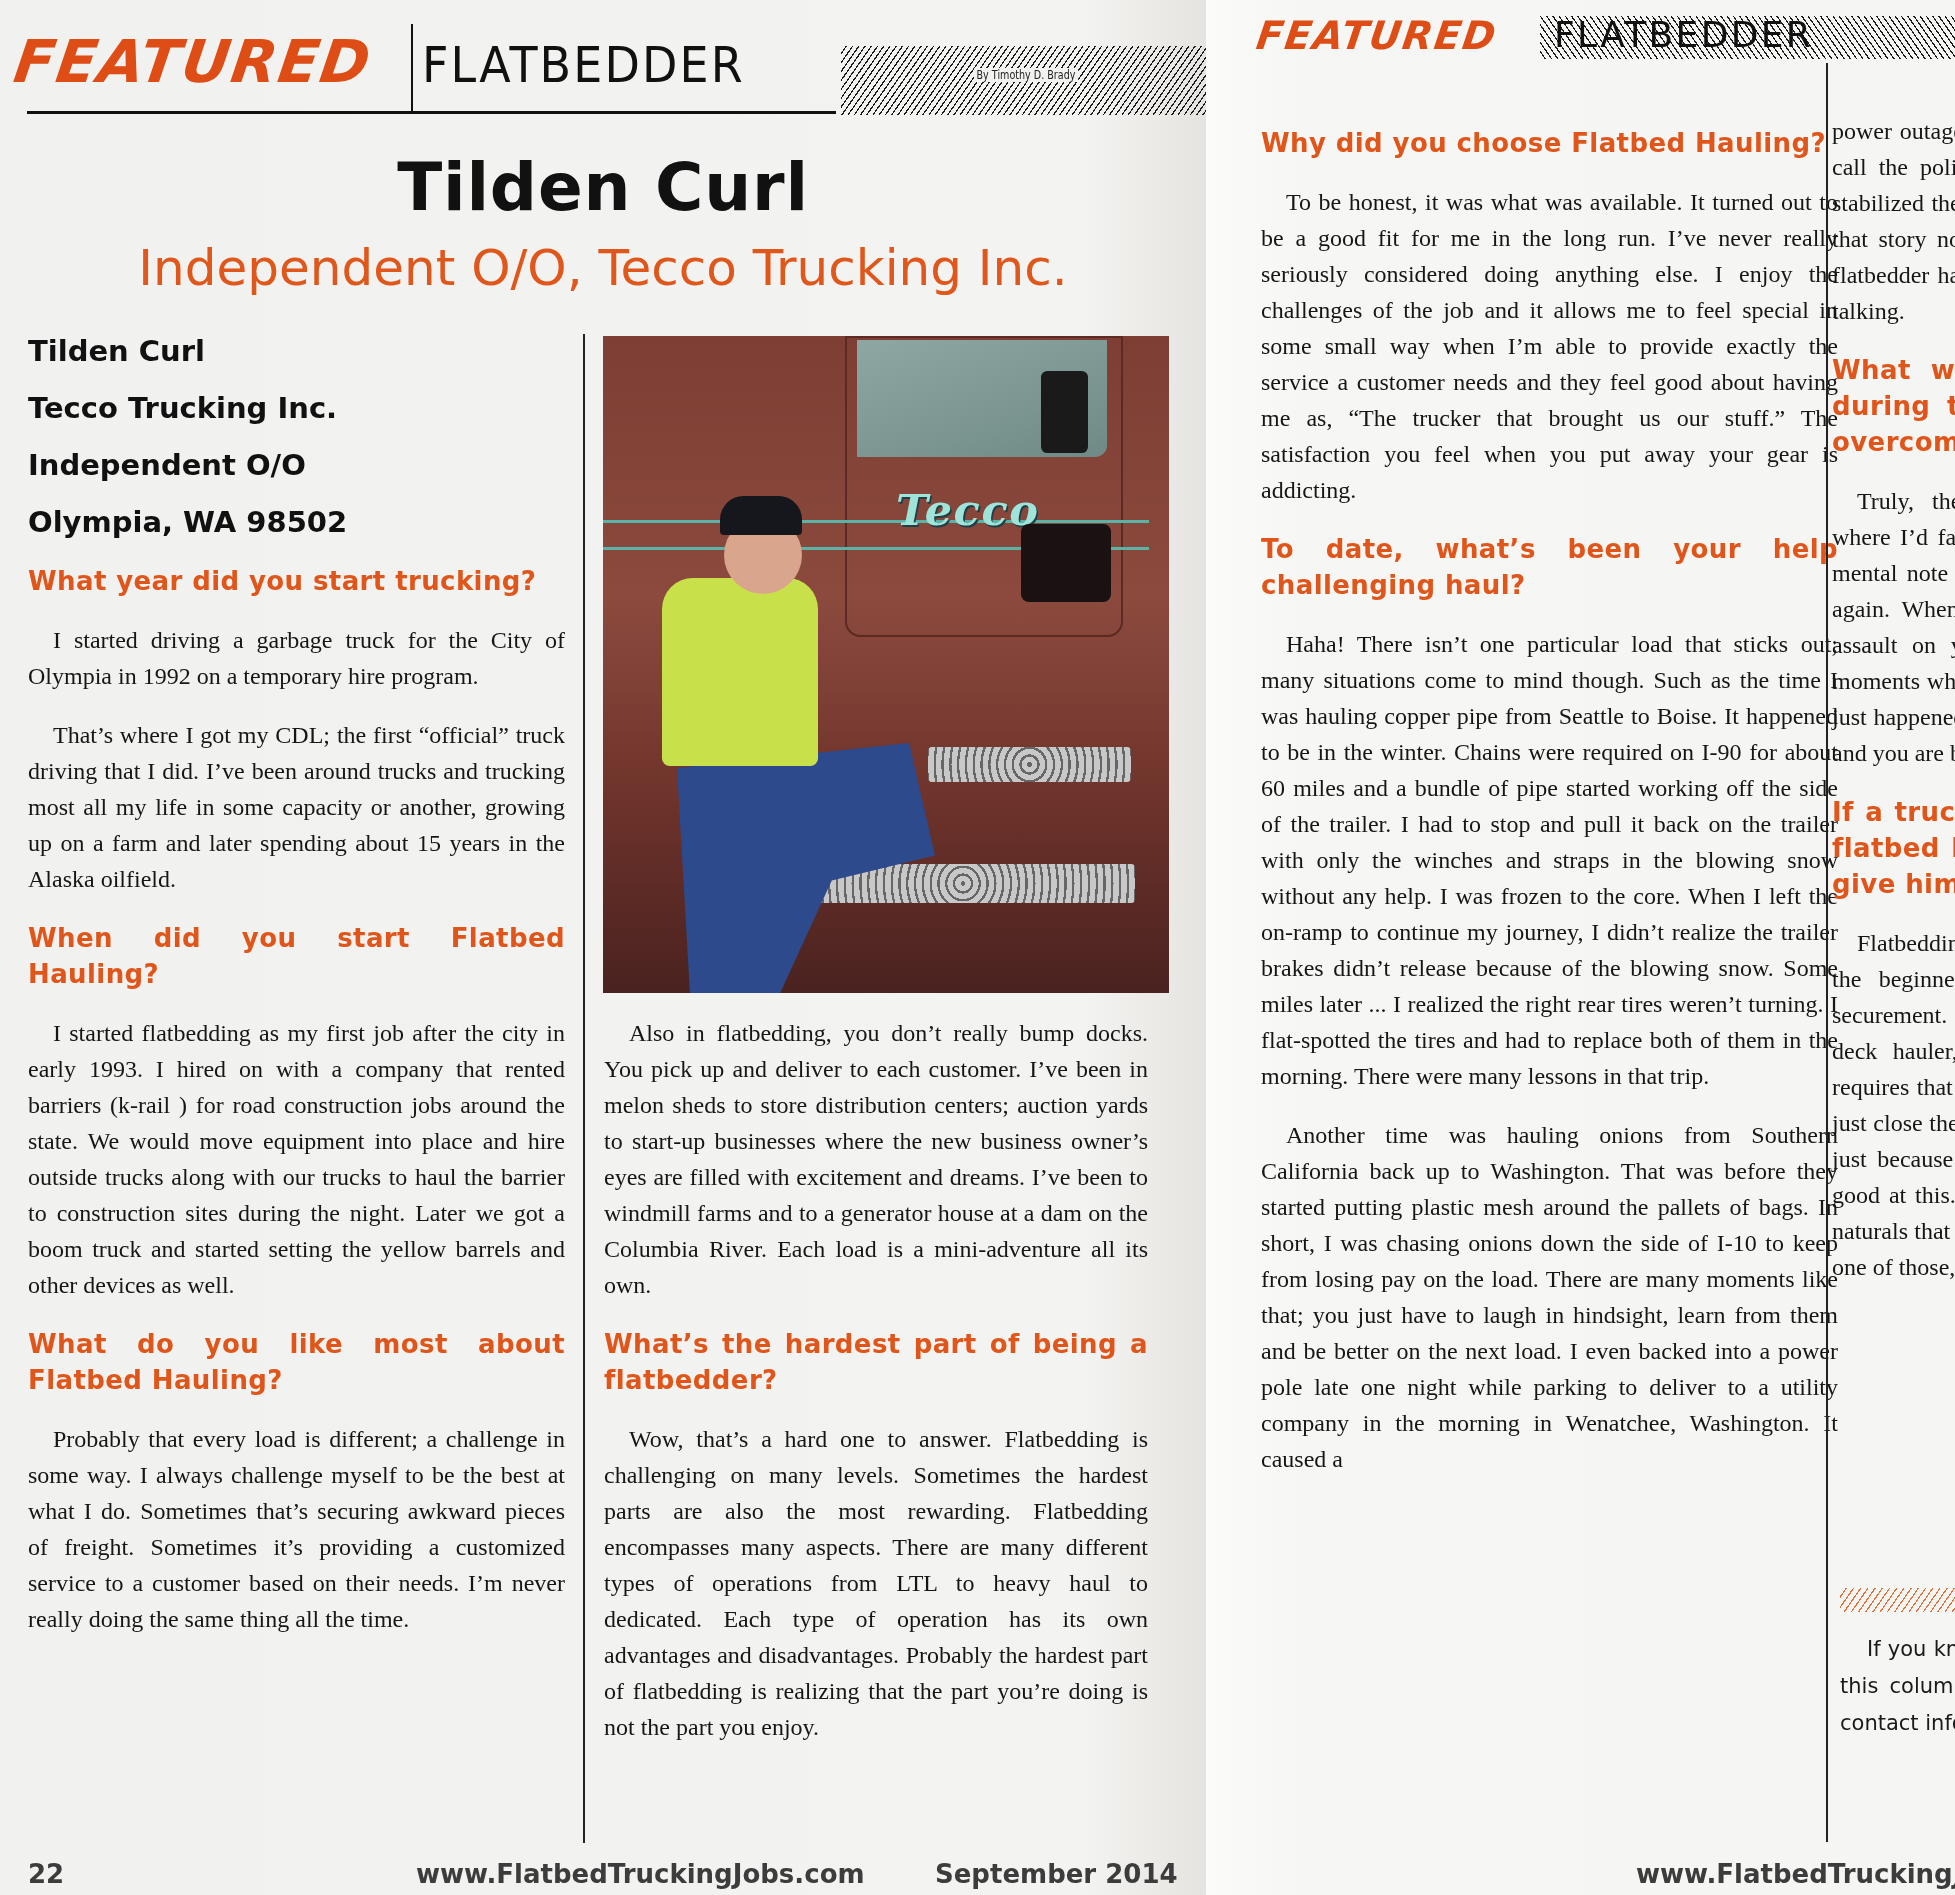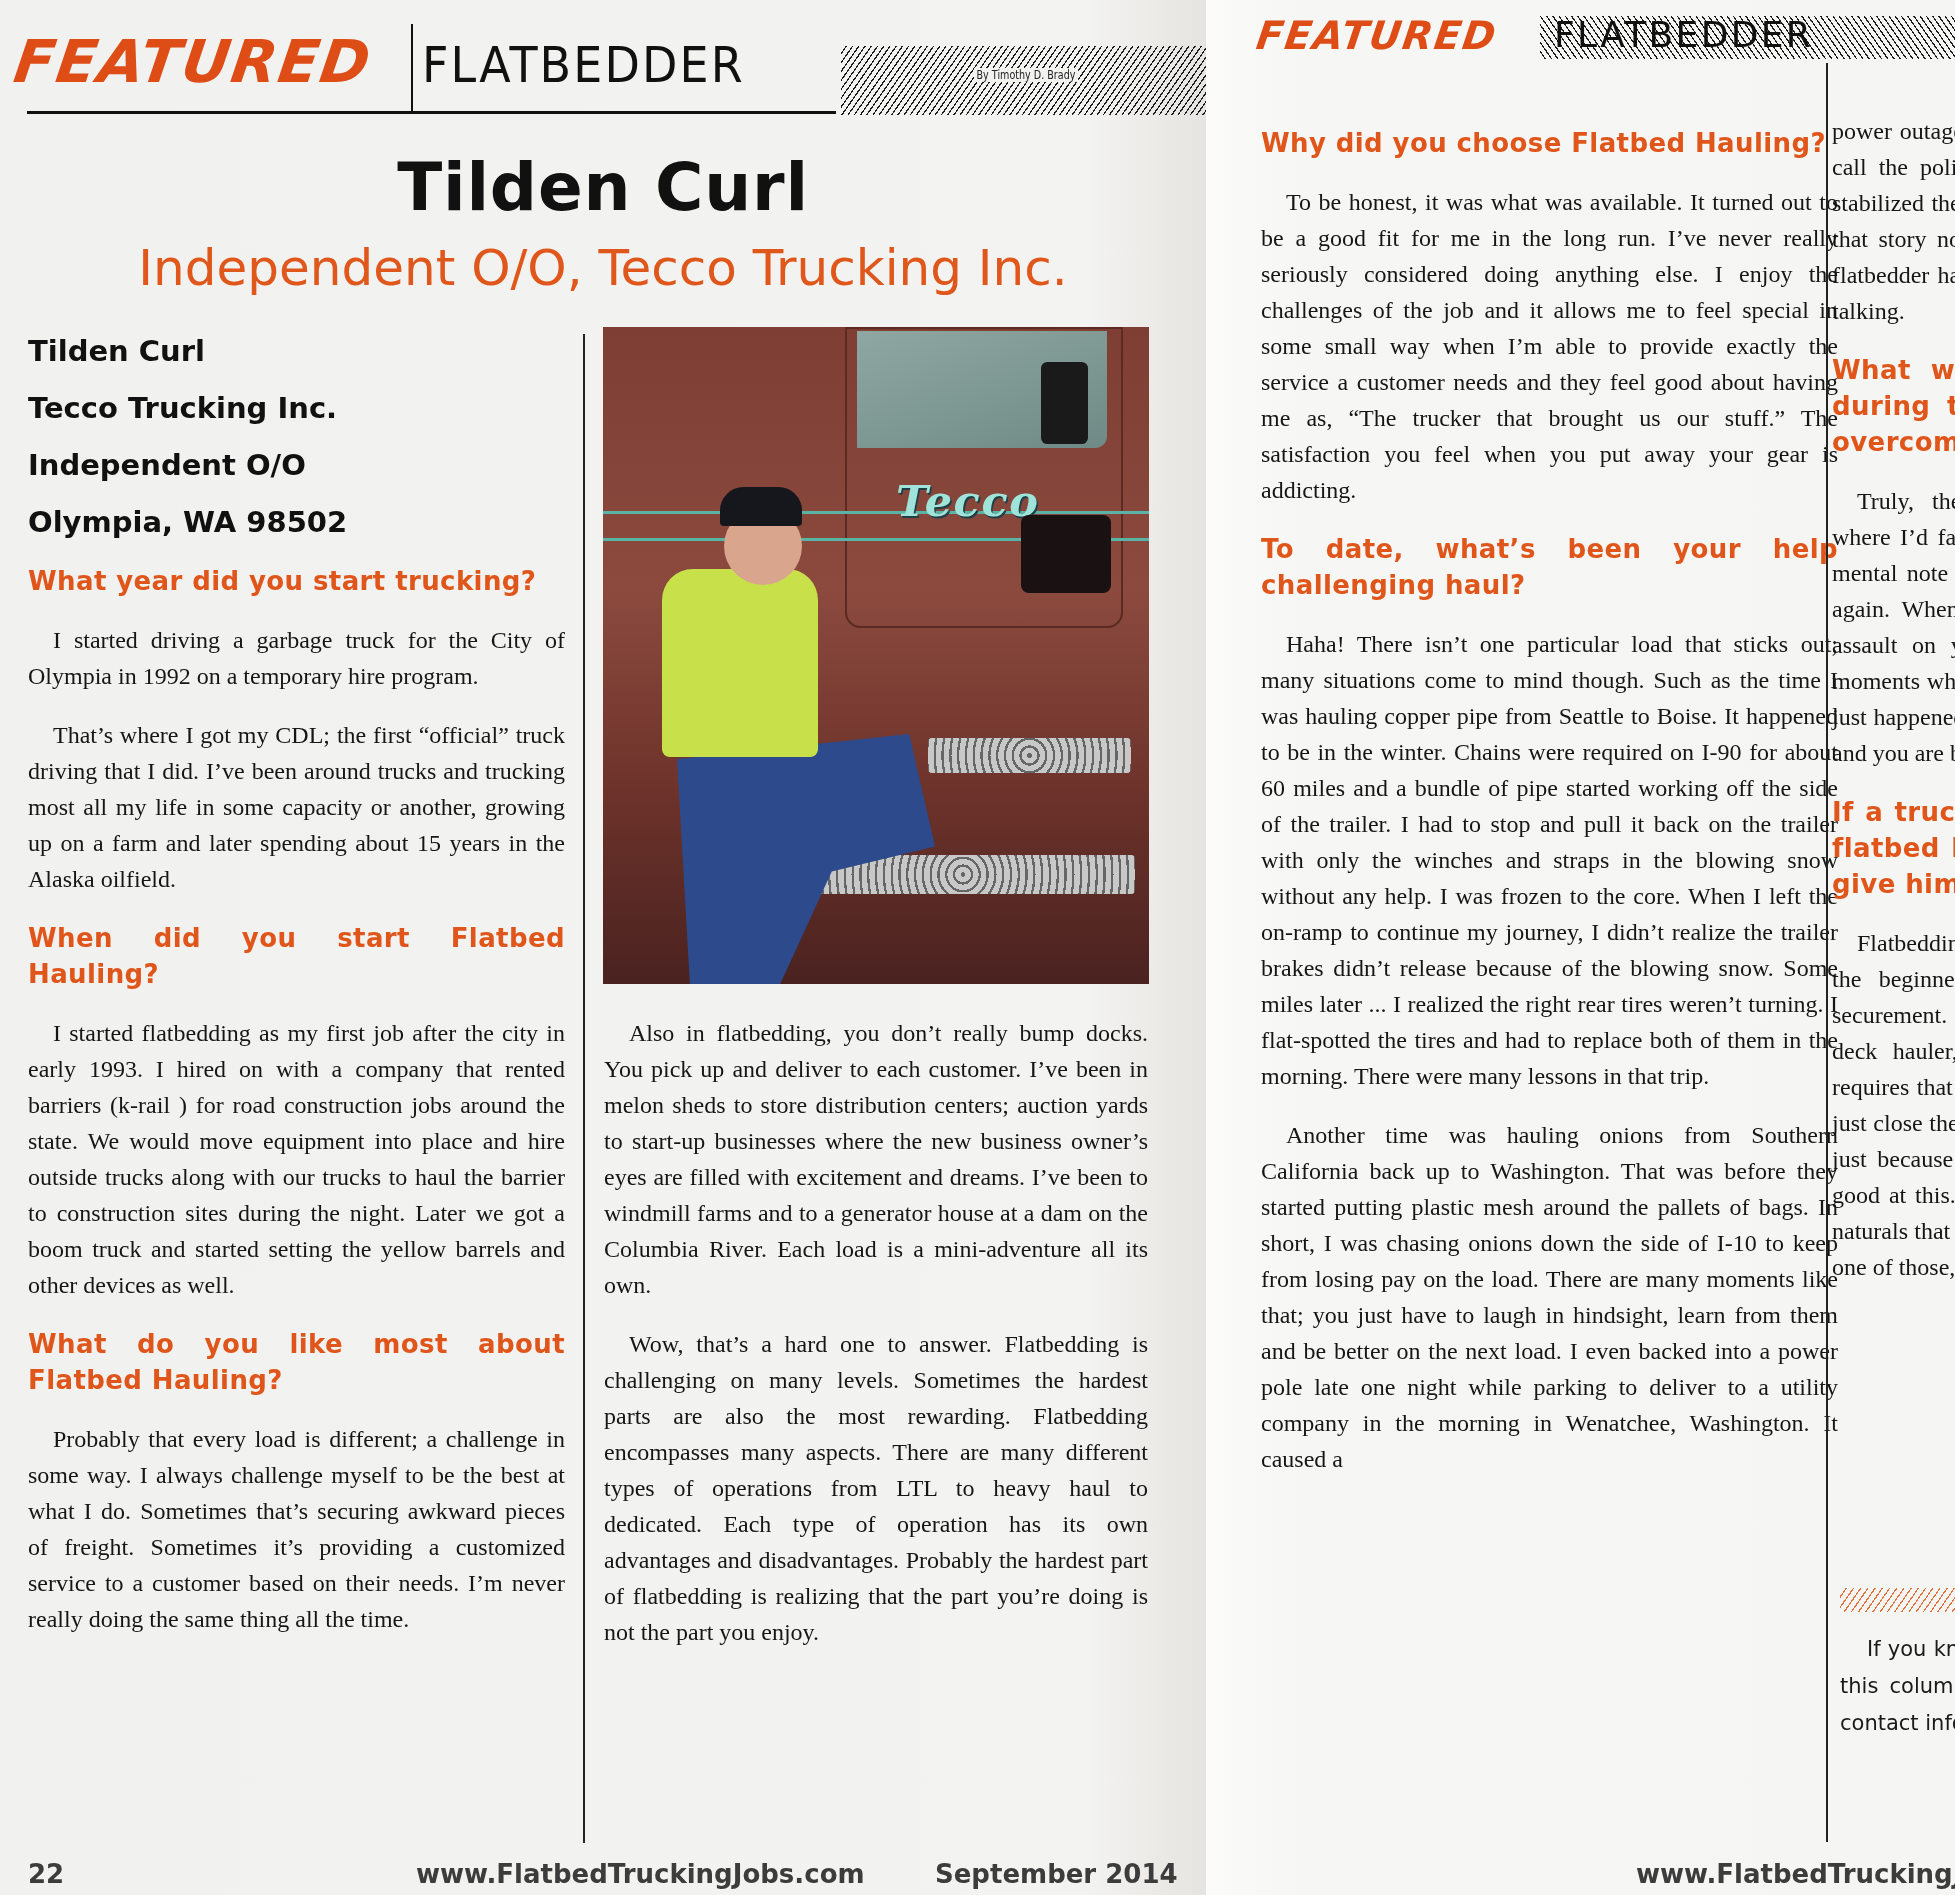--- a/index.html
+++ b/index.html
@@ -68,22 +68,23 @@
 
   .footer { position: absolute; font-family: "DejaVu Sans", sans-serif; font-weight: bold; color: #3c3c3c; font-size: 26px; }
 
   .invite {
     position: absolute; font-family: "DejaVu Sans", sans-serif; font-size: 21px; line-height: 37px; color: #1a1a1a;
     text-align: justify; text-indent: 27px;
   }
 
   
   .photo {
-    position: absolute; left: 603px; top: 327px; width: 546px; height: 657px; overflow: hidden;
+    position: absolute; left: 603px; top: 336px; width: 546px; height: 657px; overflow: hidden;
     background: linear-gradient(180deg, #7e3e33 0%, #8c4a3e 40%, #6e332b 70%, #4a2220 100%);
+    padding-left: 20px;
   }
   .photo .cab-window { position: absolute; left: 254px; top: 3.9px; width: 250px; height: 117px; background: linear-gradient(160deg,#8fa7a3,#6f8a86); border-radius: 0 0 11.7px 0; }
   .photo .door { position: absolute; left: 242px; top: 0; width: 274px; height: 297px; border: 2.3px solid #5a2a23; border-radius: 0 0 15.6px 15.6px; }
   .photo .stripe { position: absolute; left: 0; height: 3.1px; width: 546px; background: #59b3a7; }
   .photo .logo { position: absolute; left: 293px; top: 149px; font-family: "DejaVu Serif", serif; font-style: italic; font-weight: bold; font-size: 43px; color: #9fe3d9; text-shadow: 1.6px 1.6px 0 #1d3f48; letter-spacing: 1.6px; }
   .photo .step { position: absolute; background: repeating-radial-gradient(circle, #666 0 2.3px, #c8c8c8 2.3px 7.8px); border-radius: 3.9px; }
   .photo .mirror { position: absolute; left: 438px; top: 35px; width: 47px; height: 82px; background: #1a1a1a; border-radius: 6.3px; }
   .photo .person-vest { position: absolute; left: 59px; top: 242px; width: 156px; height: 188px; background: #c8e04a; border-radius: 31px 31px 7.8px 7.8px; }
   .photo .person-head { position: absolute; left: 121px; top: 180px; width: 78px; height: 78px; background: #d9a58d; border-radius: 50%; }
   .photo .person-cap { position: absolute; left: 117px; top: 160px; width: 82px; height: 39px; background: #15171c; border-radius: 23.5px 23.5px 3.9px 3.9px; }
@@ -142,20 +143,21 @@
     <div class="step" style="left:188px; top:528px; width:344px; height:39px;"></div>
     <div class="person-legs"></div>
     <div class="person-vest"></div>
     <div class="person-head"></div>
     <div class="person-cap"></div>
   </div>
 
   <div class="col" style="left:604px; top:1015px; width:544px;">
     <p class="a">Also in flatbedding, you don’t really bump docks. You pick up and deliver to each customer. I’ve been in melon sheds to store distribution centers; auction yards to start-up businesses where the new business owner’s eyes are filled with excitement and dreams. I’ve been to windmill farms and to a generator house at a dam on the Columbia River. Each load is a mini-adventure all its own.</p>
     <div>
+      <div class="q">What’s the hardest part of being a flatbedder?</div>
       <p class="a">Wow, that’s a hard one to answer. Flatbedding is challenging on many levels. Sometimes the hardest parts are also the most rewarding. Flatbedding encompasses many aspects. There are many different types of operations from LTL to heavy haul to dedicated. Each type of operation has its own advantages and disadvantages. Probably the hardest part of flatbedding is realizing that the part you’re doing is not the part you enjoy.</p>
     </div>
   </div>
 
   <div class="footer" style="left:28px; top:1859px;">22</div>
   <div class="footer" style="left:416px; top:1859px;">www.FlatbedTruckingJobs.com</div>
   <div class="footer" style="left:935px; top:1859px;">September 2014</div>
 </div>
 
 <div class="gutter"></div>

